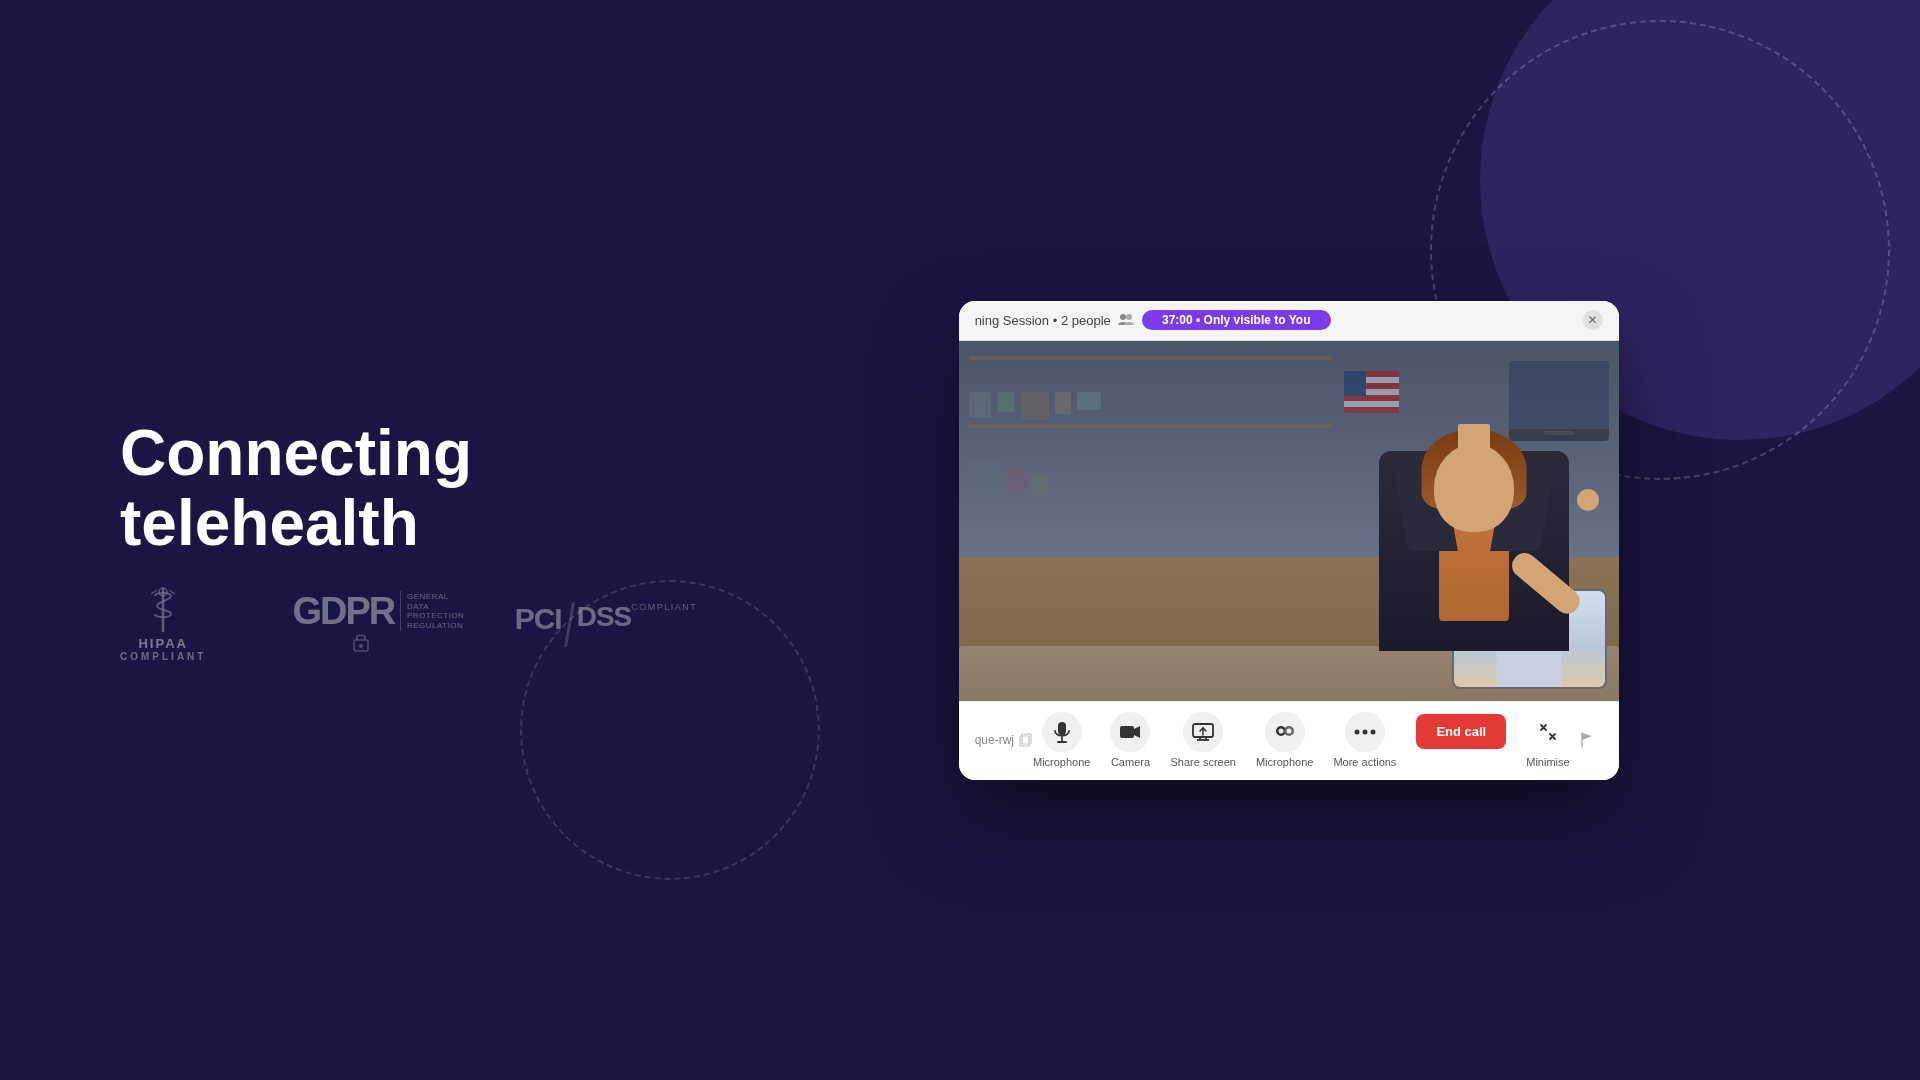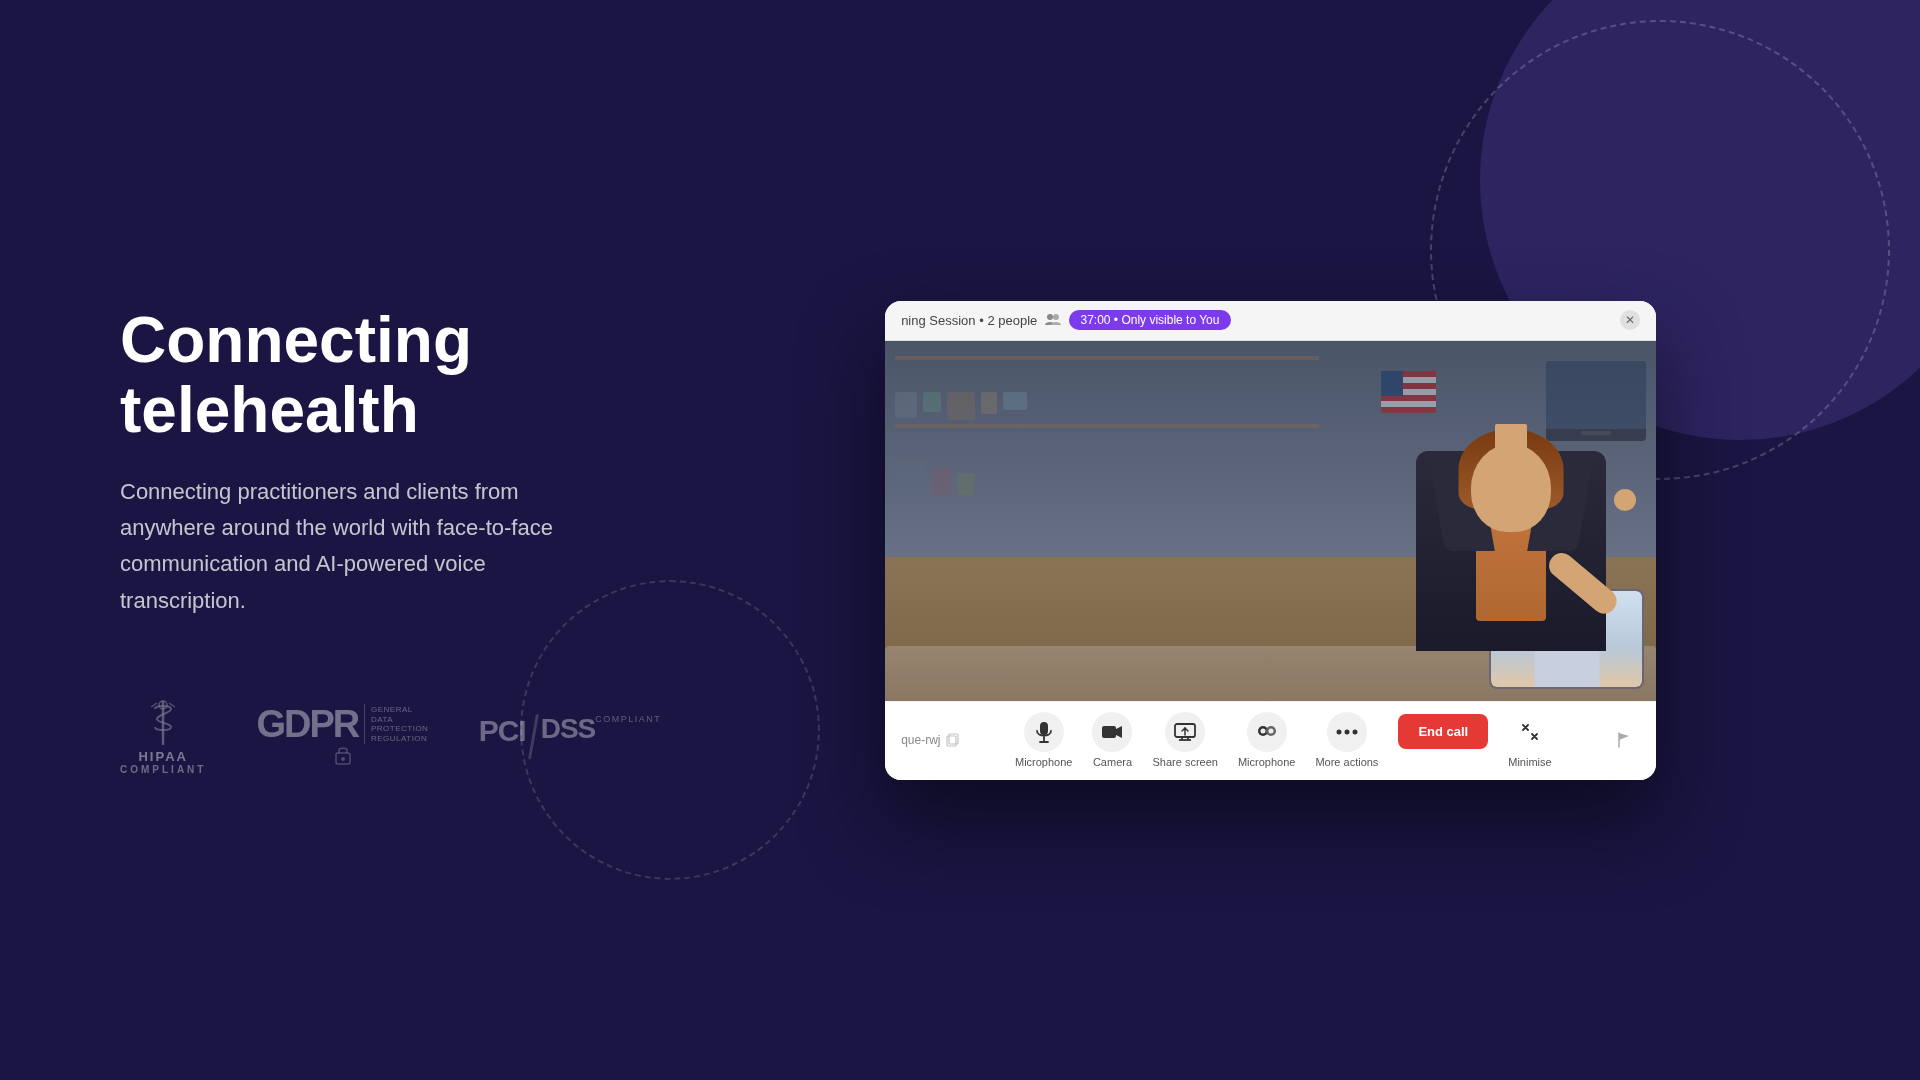--- a/index.html
+++ b/index.html
@@ -90,21 +90,21 @@
 
     
     .right-panel {
       flex: 1;
       display: flex;
       justify-content: center;
       align-items: center;
     }
 
     .video-window {
-      width: 771px;
+      width: 660px;
       background: #ffffff;
       border-radius: 16px;
       overflow: hidden;
       box-shadow: 0 40px 80px rgba(0,0,0,0.5);
       position: relative;
     }
 
     .video-header {
       background: #f5f5f5;
       padding: 8px 16px;
@@ -124,24 +124,24 @@
     }
 
     .session-title {
       font-size: 13px;
       color: #444;
     }
 
     .timer-badge {
       background: #7c3aed;
       color: white;
-      padding: 3px 12px;
+      padding: 3px 20px;
       border-radius: 12px;
       font-size: 12px;
-      font-weight: 400;
+      font-weight: 700;
     }
 
     .close-btn {
       width: 20px;
       height: 20px;
       background: #e0e0e0;
       border-radius: 50%;
       display: flex;
       align-items: center;
       justify-content: center;
@@ -400,21 +400,20 @@
 <body>
 
 <div class="bg-circle-top-right"></div>
 <div class="bg-circle-dashed"></div>
 <div class="bg-circle-bottom-left"></div>
 
 <div class="content-area">
 
   <div class="left-panel">
     <h1 class="main-title">Connecting telehealth</h1>
-    <p class="description">Connecting practitioners and clients from anywhere around the world with face-to-face communication and AI-powered voice transcription.</p>
 
     <div class="compliance-badges">
 
       <div class="hipaa-wrapper">
         <div style="display:flex;flex-direction:column;align-items:center;gap:2px;">
           <svg width="44" height="48" viewBox="0 0 44 48" style="opacity:0.65;">
             <line x1="22" y1="2" x2="22" y2="46" stroke="rgba(255,255,255,0.7)" stroke-width="2.5"></line>
             <path d="M14 10 C14 6 30 6 30 10 C30 14 16 16 16 20 C16 24 30 24 30 28 C30 32 14 32 14 28" fill="none" stroke="rgba(255,255,255,0.65)" stroke-width="2"></path>
             <circle cx="22" cy="6" r="4" fill="none" stroke="rgba(255,255,255,0.65)" stroke-width="1.5"></circle>
             <line x1="10" y1="8" x2="16" y2="4" stroke="rgba(255,255,255,0.6)" stroke-width="1.5"></line>
@@ -422,21 +421,21 @@
           </svg>
           <div class="hipaa-lines">
             <span class="hipaa-line1">HIPAA</span>
             <span class="hipaa-line2">COMPLIANT</span>
           </div>
         </div>
       </div>
 
       <div class="gdpr-wrapper">
         <div style="display:flex;align-items:center;gap:6px;">
-          <div style="display:flex;flex-direction:column;align-items:center;">
+          <div style="display:flex;flex-direction:column;align-items:center;margin-left:36px;">
             <span class="gdpr-top">GDPR</span>
           </div>
           <div style="width:1px;height:40px;background:rgba(255,255,255,0.3);"></div>
           <div style="display:flex;flex-direction:column;gap:1px;max-width:80px;">
             <span style="font-size:8px;color:rgba(255,255,255,0.5);letter-spacing:0.5px;">GENERAL</span>
             <span style="font-size:8px;color:rgba(255,255,255,0.5);letter-spacing:0.5px;">DATA PROTECTION</span>
             <span style="font-size:8px;color:rgba(255,255,255,0.5);letter-spacing:0.5px;">REGULATION</span>
           </div>
         </div>
 

